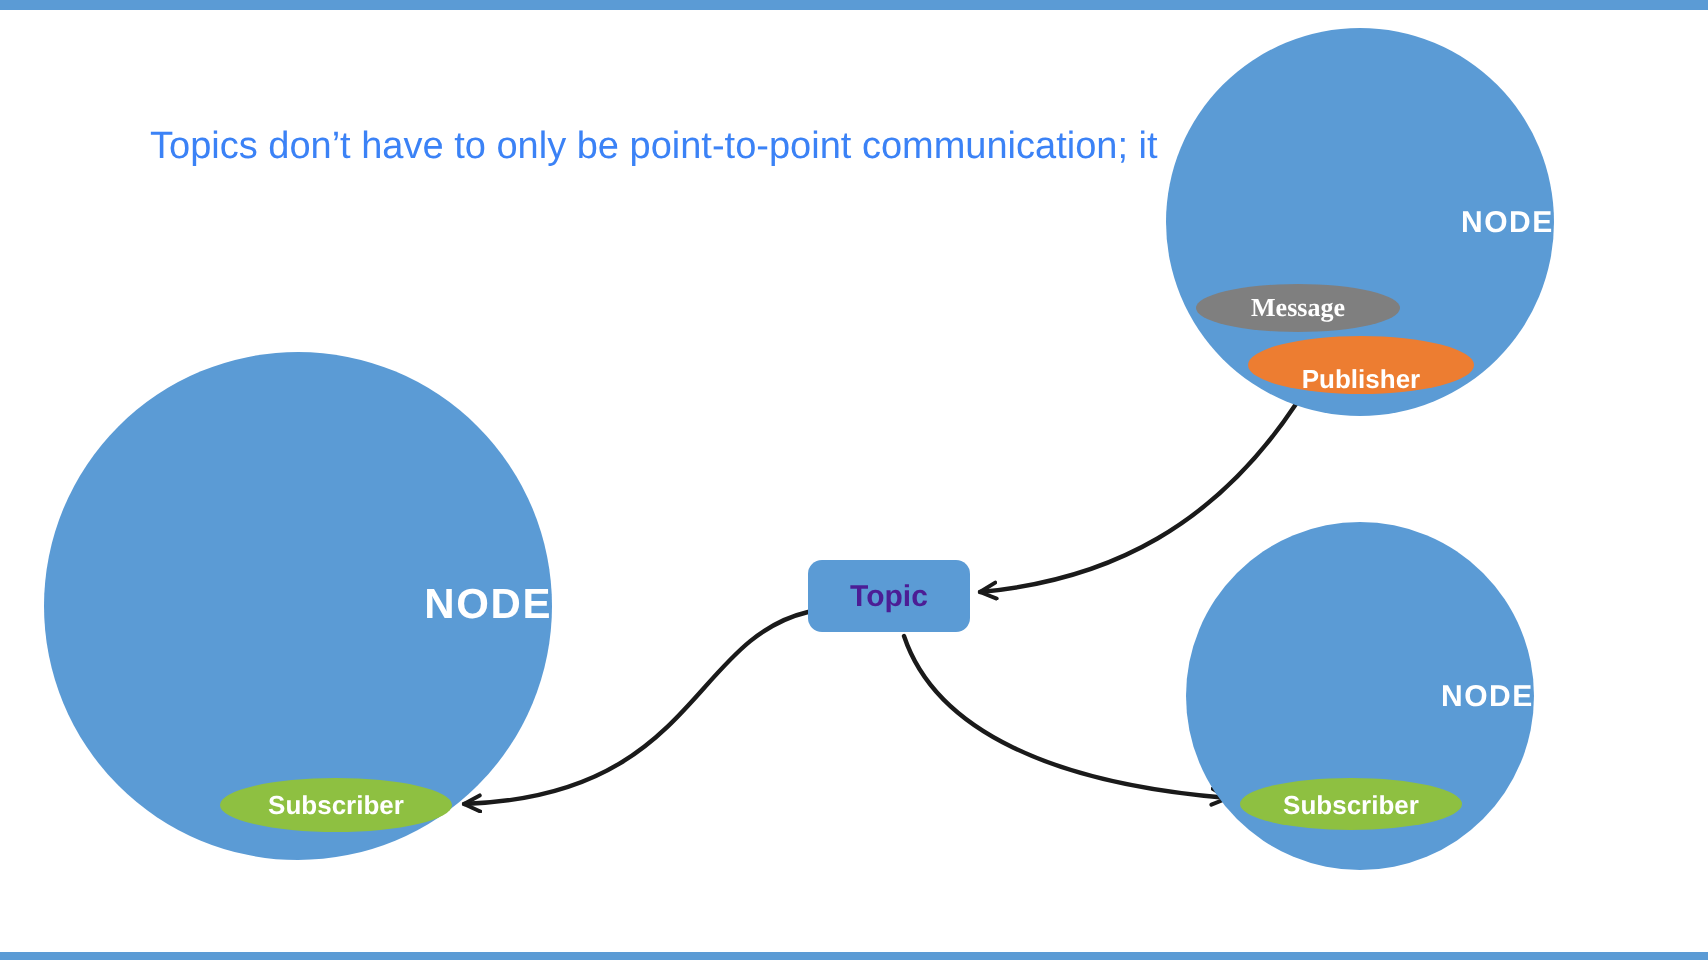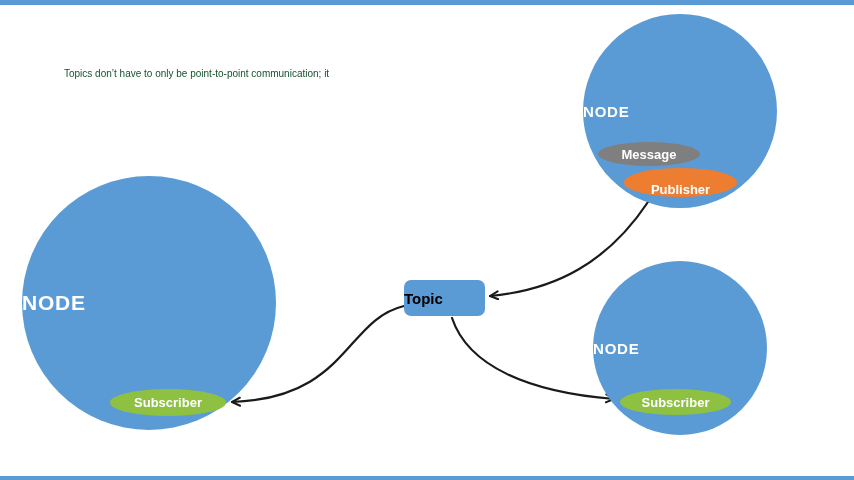--- a/index.html
+++ b/index.html
@@ -19,35 +19,35 @@
     position: absolute;
     left: 0;
     width: 854px;
     background: #5b9bd5;
   }
   .accent-bar.top { top: 0; height: 5px; }
   .accent-bar.bottom { bottom: 0; height: 4px; }
 
   .caption {
     position: absolute;
-    left: 64px;
+    left: 75px;
     top: 61px;
-    font-size: 10px;
+    font-size: 19px;
     line-height: 26px;
-    color: #14532d;
+    color: #3b82f6;
     white-space: nowrap;
   }
 
   .node-circle {
     position: absolute;
     border-radius: 50%;
     background: #5b9bd5;
     display: flex;
     align-items: center;
-    justify-content: flex-start;
+    justify-content: flex-end;
   }
   .node-circle.left  { left: 22px;  top: 176px; width: 254px; height: 254px; }
   .node-circle.tr    { left: 583px; top: 14px;  width: 194px; height: 194px; }
   .node-circle.br    { left: 593px; top: 261px; width: 174px; height: 174px; }
 
   .node-label {
     color: #ffffff;
     font-weight: 700;
     letter-spacing: 0.8px;
   }
@@ -58,36 +58,36 @@
     position: absolute;
     border-radius: 50%;
     display: flex;
     align-items: center;
     justify-content: center;
     color: #ffffff;
     font-size: 13px;
     font-weight: 700;
   }
   .pill.sub-left  { left: 110px; top: 389px; width: 116px; height: 27px; background: #8ec041; }
-  .pill.message   { left: 598px; top: 142px; width: 102px; height: 24px; background: #7f7f7f; }
+  .pill.message   { left: 598px; top: 142px; width: 102px; height: 24px; background: #7f7f7f; font-family: Liberation Serif, serif; }
   .pill.publisher { left: 624px; top: 168px; width: 113px; height: 29px; background: #ed7d31; }
   .pill.sub-right { left: 620px; top: 389px; width: 111px; height: 26px; background: #8ec041; }
 
   .topic-box {
     position: absolute;
     left: 404px;
     top: 280px;
     width: 81px;
     height: 36px;
     border-radius: 7px;
     background: #5b9bd5;
     display: flex;
     align-items: center;
-    justify-content: flex-start;
-    color: #000000;
+    justify-content: center;
+    color: #4c1d95;
     font-size: 15px;
     font-weight: 700;
   }
 
   .connectors {
     position: absolute;
     left: 0;
     top: 0;
     width: 854px;
     height: 480px;

